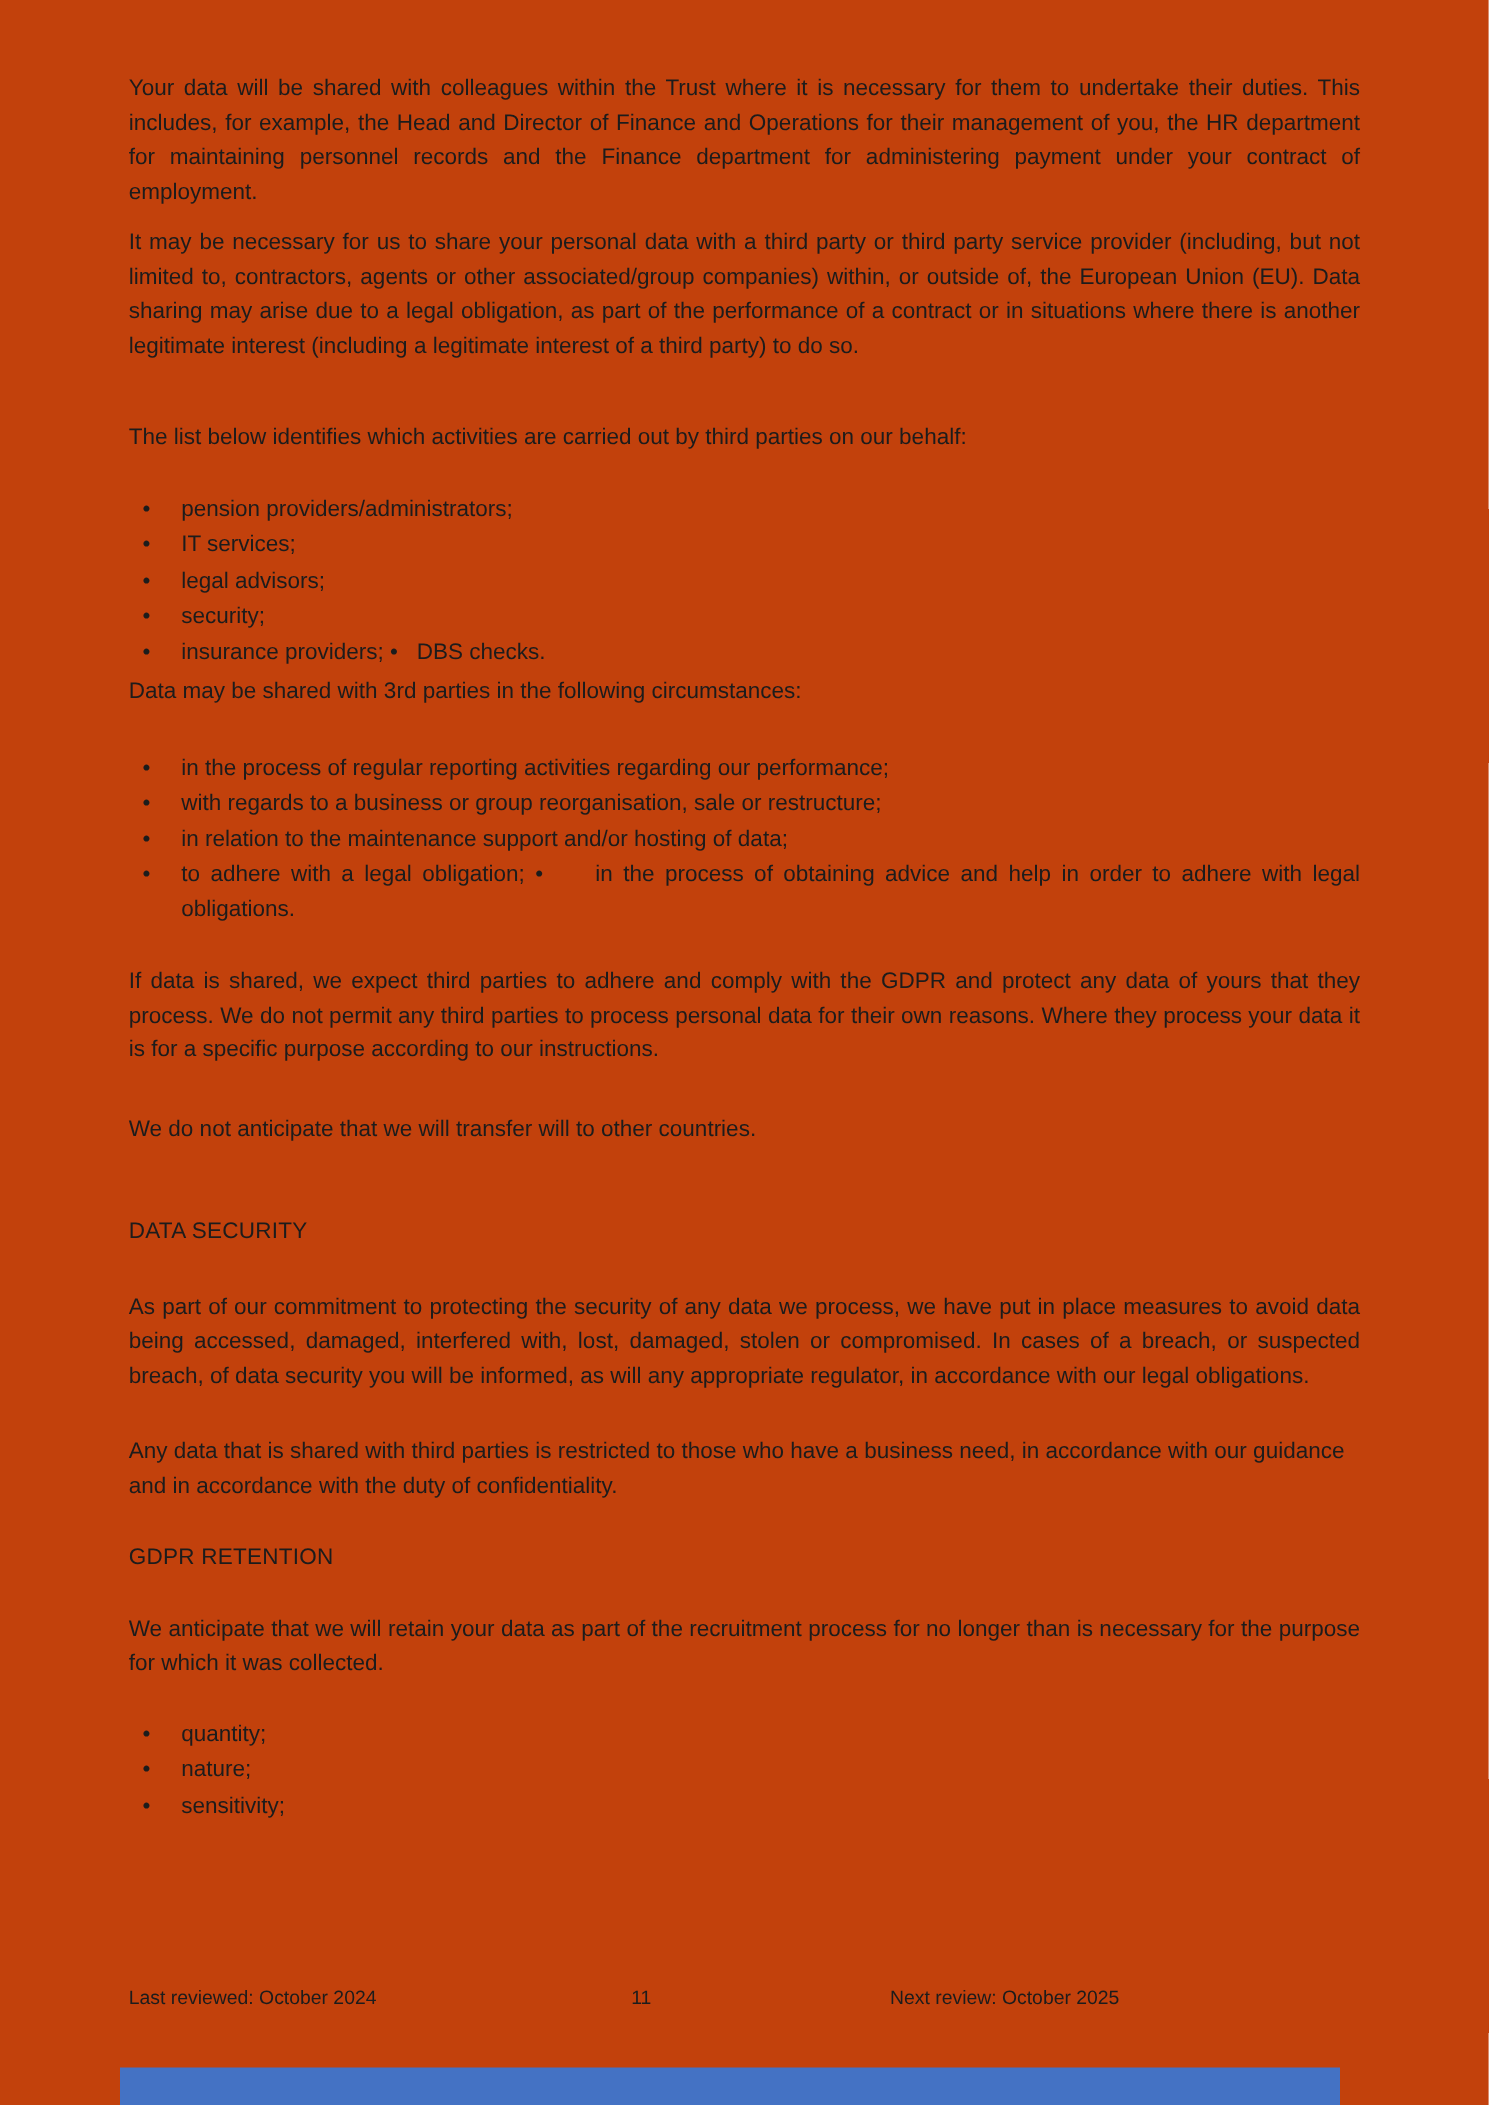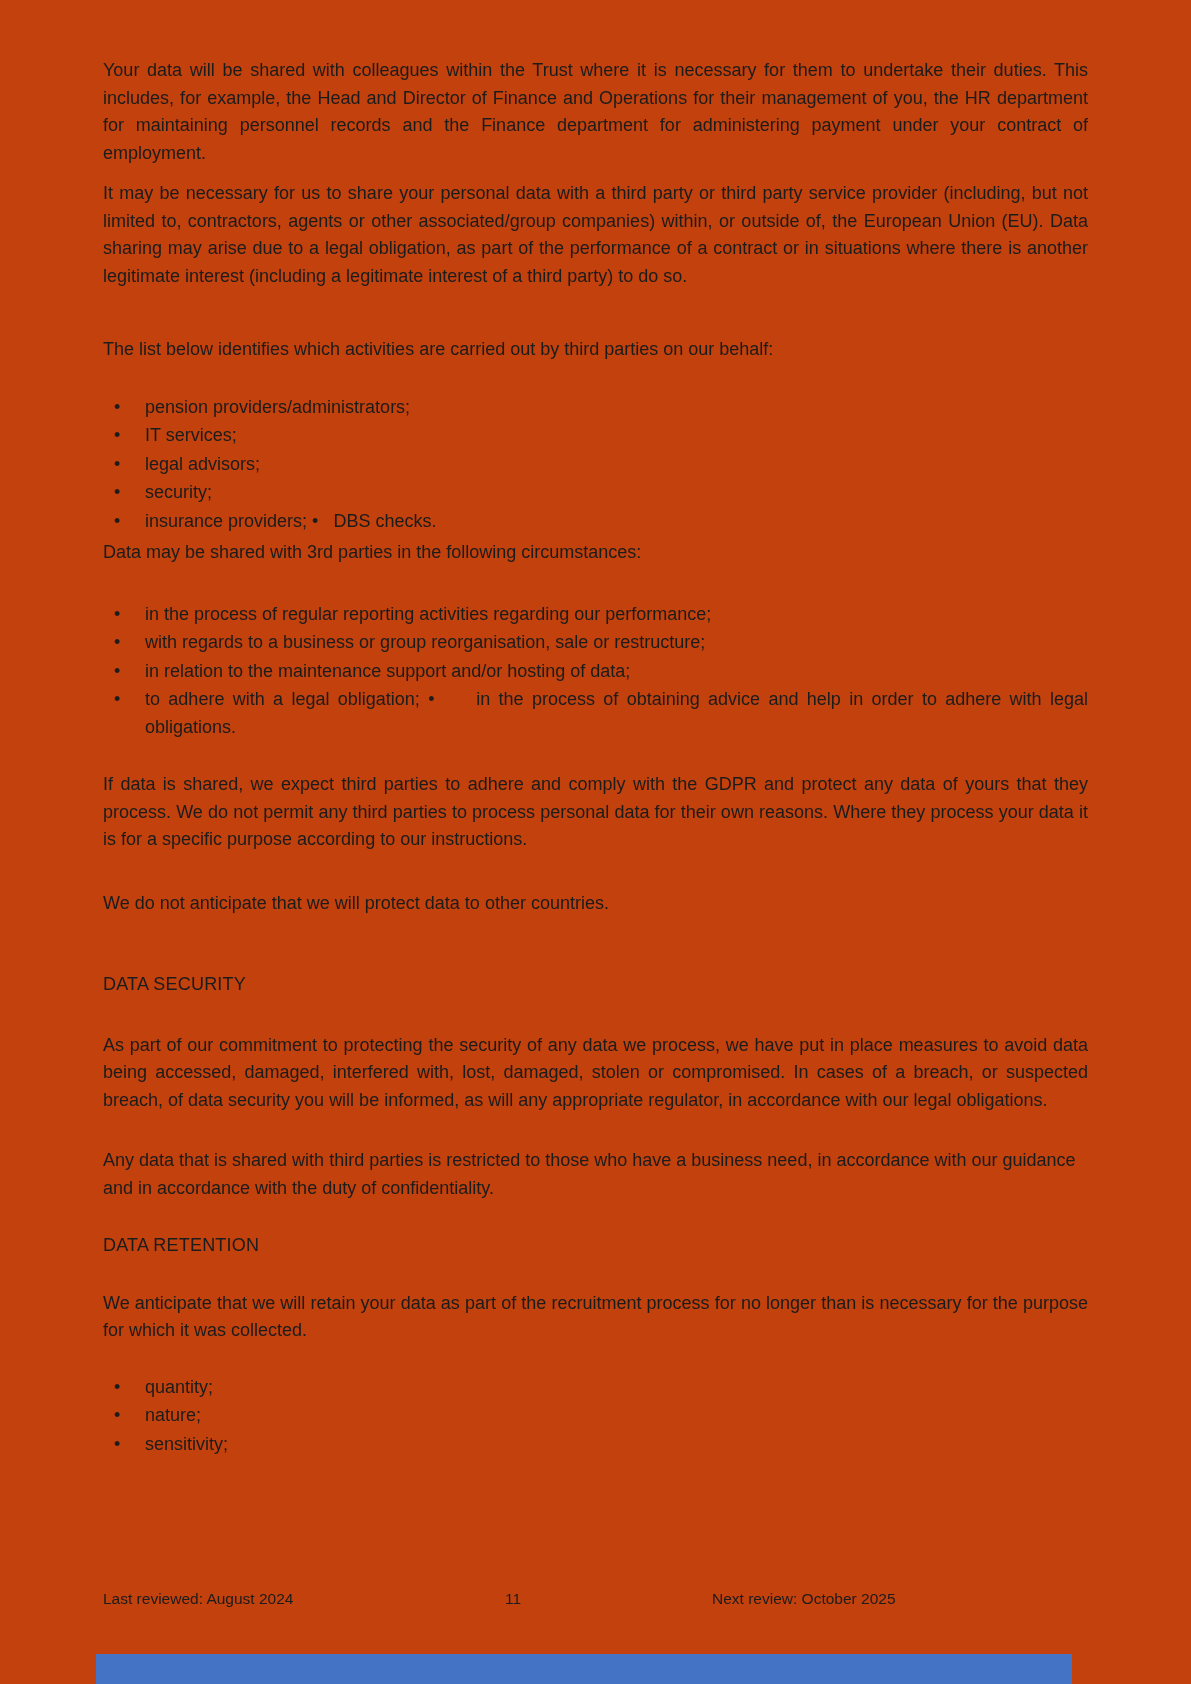--- a/index.html
+++ b/index.html
@@ -112,29 +112,29 @@
         <span class="txt">in relation to the maintenance support and/or hosting of data;</span>
       </div>
       <div class="li">
         <span class="marker">•</span>
         <span class="txt just">to adhere with a legal obligation; •&nbsp;&nbsp;&nbsp;&nbsp; in the process of obtaining advice and help in order to adhere with legal obligations.</span>
       </div>
     </div>
 
     <p class="p just mt30">If data is shared, we expect third parties to adhere and comply with the GDPR and protect any data of yours that they process. We do not permit any third parties to process personal data for their own reasons. Where they process your data it is for a specific purpose according to our instructions.</p>
 
-    <p class="p mt36">We do not anticipate that we will protect data to other countries.</p>
+    <p class="p mt36">We do not anticipate that we will transfer will to other countries.</p>
 
     <h2 class="heading mt54">DATA SECURITY</h2>
 
     <p class="p just mt33">As part of our commitment to protecting the security of any data we process, we have put in place measures to avoid data being accessed, damaged, interfered with, lost, damaged, stolen or compromised. In cases of a breach, or suspected breach, of data security you will be informed, as will any appropriate regulator, in accordance with our legal obligations.</p>
 
     <p class="p mt33">Any data that is shared with third parties is restricted to those who have a business need, in accordance with our guidance and in accordance with the duty of confidentiality.</p>
 
-    <h2 class="heading mt30">DATA RETENTION</h2>
+    <h2 class="heading mt30">GDPR RETENTION</h2>
 
     <p class="p just mt30">We anticipate that we will retain your data as part of the recruitment process for no longer than is necessary for the purpose for which it was collected.</p>
 
 
     <div class="ul mt29">
       <div class="li">
         <span class="marker">•</span>
         <span class="txt">quantity;</span>
       </div>
       <div class="li">
@@ -142,18 +142,18 @@
         <span class="txt">nature;</span>
       </div>
       <div class="li">
         <span class="marker">•</span>
         <span class="txt">sensitivity;</span>
       </div>
     </div>
 
   </div>
 
-  <span class="footer-item footer-left">Last reviewed: August 2024</span>
+  <span class="footer-item footer-left">Last reviewed: October 2024</span>
   <span class="footer-item footer-center">11</span>
   <span class="footer-item footer-right">Next review: October 2025</span>
 
   <div class="footer-bar"></div>
 </div>
 
 </body></html>

